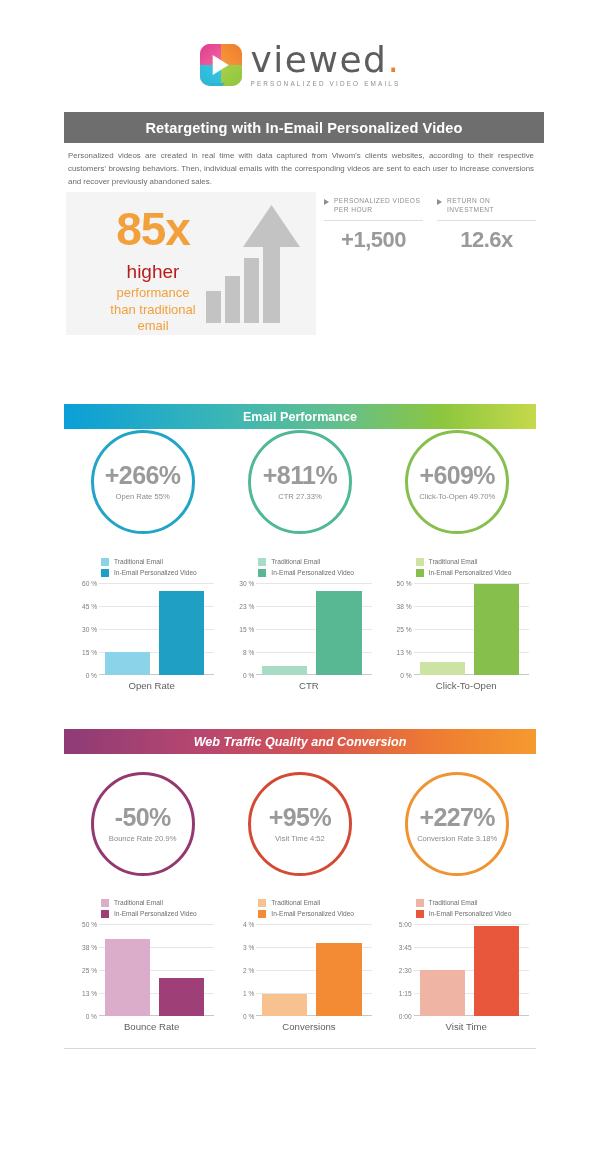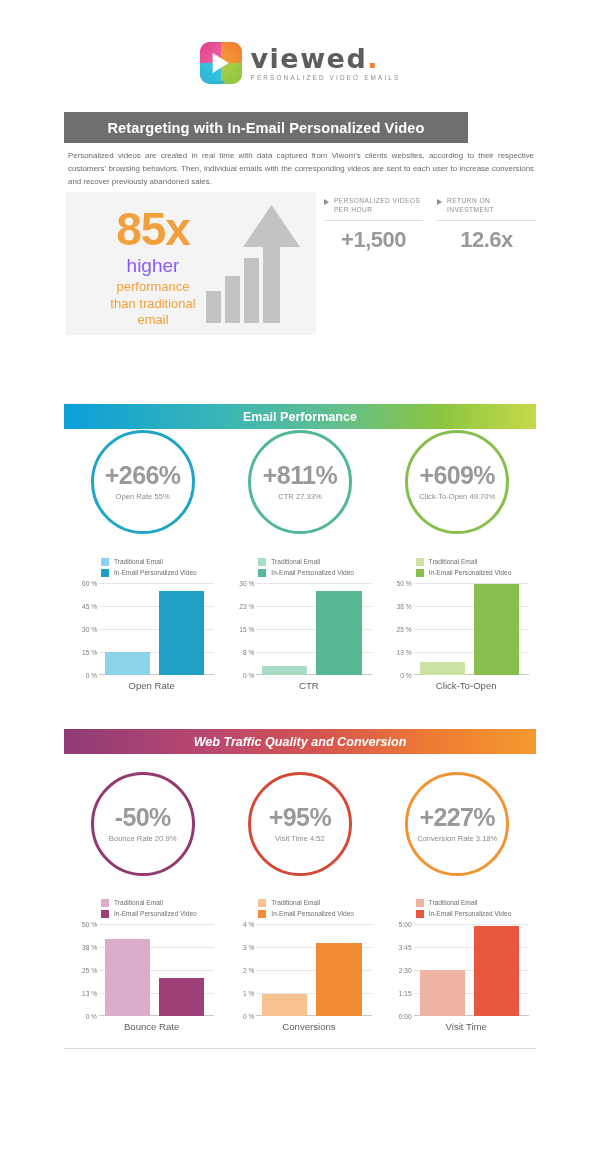--- a/index.html
+++ b/index.html
@@ -35,32 +35,32 @@
     border-left:8px solid transparent; border-right:8px solid transparent;
     border-top:9px solid #2fb3d0;
   }
   .logo-mark .play {
     position:absolute; left:50%; top:50%; transform: translate(-52%,-50%);
     width:0;height:0; border-top:10px solid transparent;
     border-bottom:10px solid transparent; border-left:16px solid #ffffff;
   }
   .logo-text { display:flex; flex-direction:column; line-height:1; }
   .logo-word {
-    font-size: 27px; letter-spacing: 1.5px; color: #5d5d5d;
-    font-weight: 700; font-family: "DejaVu Sans", sans-serif;
+    font-size: 36px; letter-spacing: 1.5px; color: #5d5d5d;
+    font-weight: 400; font-family: "DejaVu Sans", sans-serif;
   }
   .logo-word .dot { color:#f07e2c; }
   .logo-sub {
     font-size: 6.4px; letter-spacing: 2.15px; color: #8d8d8d;
     margin-top: 3px; font-family:"Liberation Sans", sans-serif;
   }
 
   
   .title-bar {
-    position: absolute; left: 64px; top: 112px; width: 404px; height: 31px;
+    position: absolute; left: 64px; top: 112px; width: 480px; height: 31px;
     background: #6e6e6e; display:flex; align-items:center; justify-content:center;
   }
   .title-bar span {
     color: #fff; font-size: 14.6px; font-weight: bold; letter-spacing: .1px;
   }
 
   
   .intro {
     position:absolute; left:68px; top:150px; width:466px;
     font-size: 7.9px; line-height: 1.62; color:#6a6a6a; text-align: justify;
@@ -69,21 +69,21 @@
   
   .hero {
     position:absolute; left:66px; top:192px; width:250px; height:143px;
     background:#f4f4f4;
   }
   .hero-text { position:absolute; left:22px; top:14px; width:130px; text-align:center; }
   .hero-big {
     font-size: 46px; font-weight: bold; color:#f2a03c; line-height:1;
     letter-spacing:-1px;
   }
-  .hero-l2 { font-size: 19px; color:#8b5cf6; margin-top:3px; }
+  .hero-l2 { font-size: 19px; color:#b91c1c; margin-top:9px; }
   .hero-l3 { font-size: 13px; color:#f2a03c; line-height:1.28; margin-top:2px; }
   .hero-graphic { position:absolute; right:12px; bottom:12px; width:100px; height:120px; }
 
   .hero-note {
     position:absolute; left:66px; top:345px; width:260px;
     font-size:7.6px; line-height:1.7; color:#9b9b9b;
   }
   .hero-note .chk { color:#9b9b9b; }
 
   

